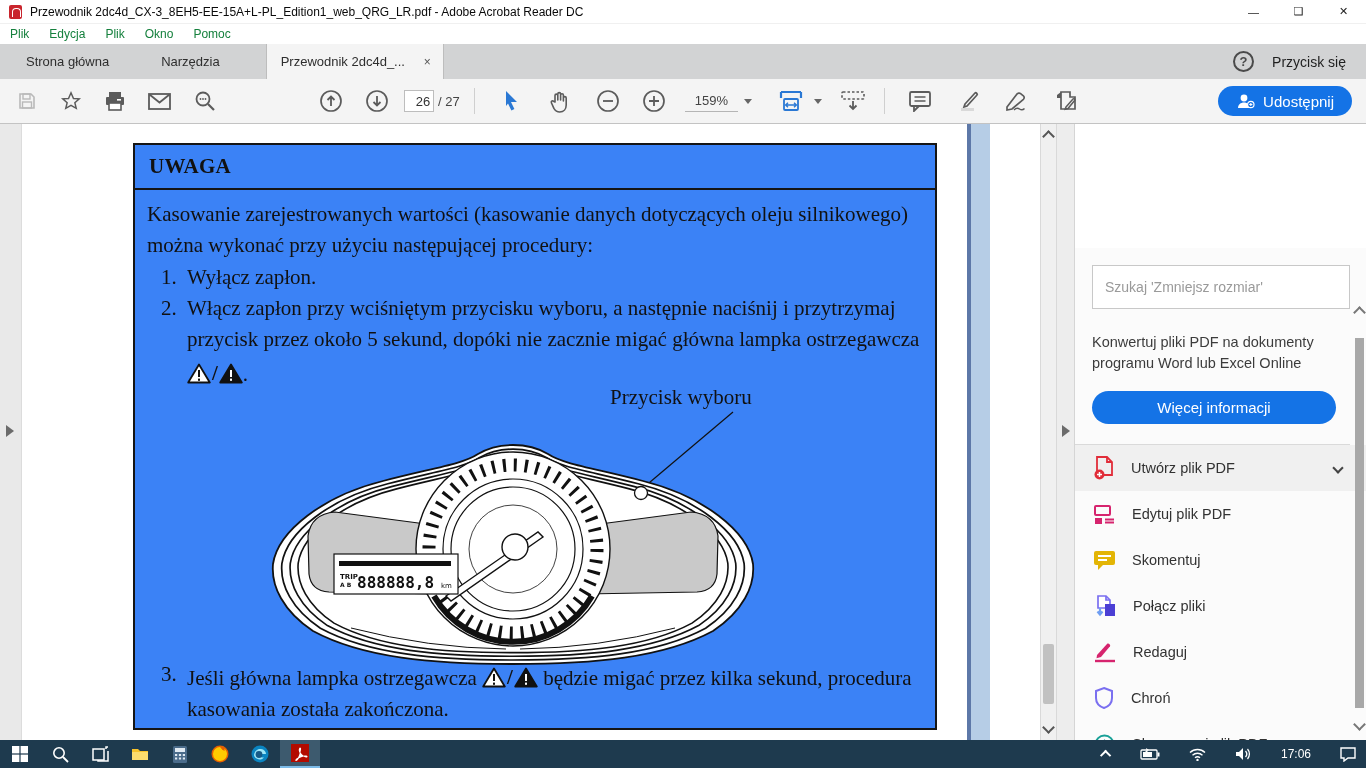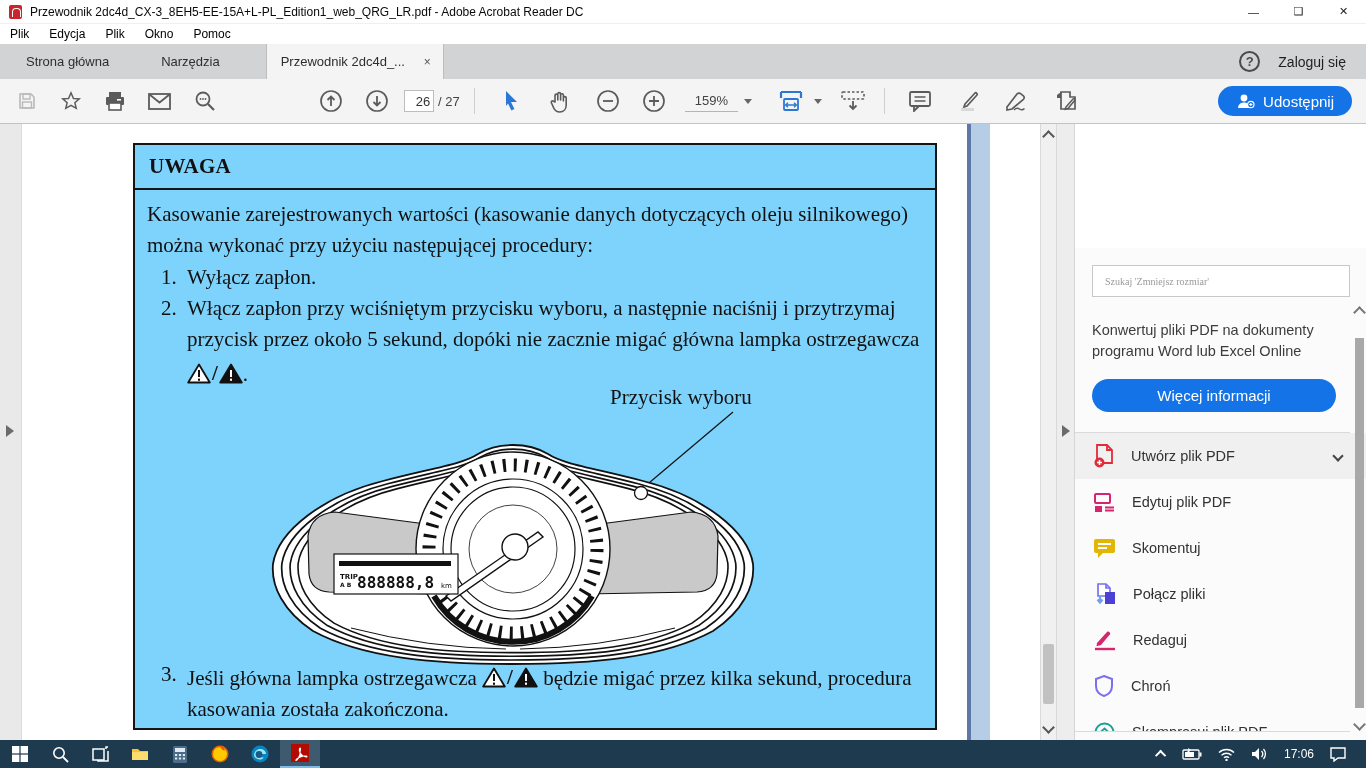--- a/index.html
+++ b/index.html
@@ -14,21 +14,21 @@
   .app-ico:after{ content:""; position:absolute; left:3px; top:3px; width:7px; height:8px;
     border:1.5px solid #fff; border-bottom:none; border-radius:4px 4px 0 0;}
   .title-text { font-size:12px; color:#0a0a0a; }
   .win-btns { margin-left:auto; display:flex; height:24px; }
   .win-btn { width:45px; height:24px; display:flex; align-items:center; justify-content:center;
     font-size:11px; color:#222; cursor:default;}
 
   
   .menubar { position:absolute; top:24px; left:0; width:1366px; height:20px; background:#fff;
     display:flex; align-items:center; gap:0; }
-  .menu-item { font-size:12px; color:#000000; padding:0 10px; height:20px; display:flex; align-items:center;}
+  .menu-item { font-size:12px; color:#15803d; padding:0 10px; height:20px; display:flex; align-items:center;}
 
   
   .tabbar { position:absolute; top:44px; left:0; width:1366px; height:35px; background:#d2d3d4;
     display:flex; align-items:stretch; }
   .tab { font-size:13px; color:#2e2e2e; display:flex; align-items:center; padding:12px 26px; }
   .tab.doc { background:#f4f4f4; margin-left:20px; width:178px; padding:0 10px 0 14px;
     justify-content:space-between; border-left:1px solid #bdbdbd; border-right:1px solid #bdbdbd;}
   .tab-close { font-size:12px; color:#555; padding:0 2px; }
   .tabbar-right { margin-left:auto; display:flex; align-items:center; gap:18px; padding-right:20px;}
   .help-circle { width:21px; height:21px; border-radius:50%; border:2px solid #4a4a4a; color:#4a4a4a;
@@ -67,38 +67,38 @@
   .chev { width:9px; height:9px; border-right:2px solid #555; border-bottom:2px solid #555; margin:0 auto;}
   .chev.up { transform:rotate(-135deg); margin-top:8px;}
   .chev.down{ transform:rotate(45deg); position:absolute; bottom:8px; left:3px;}
   .doc-thumb { position:absolute; left:2px; width:11px; background:#c1c1c1; border-radius:2px;}
   .panel-handle { position:absolute; top:0; left:1057px; width:18px; height:616px; background:#ededed;
     border-right:1px solid #d5d5d5;}
   .panel-handle .arr{ position:absolute; top:301px; left:5px;}
 
   
   .pdf-box { position:absolute; left:111px; top:19px; width:804px; height:587px;
-    border:2px solid #151515; font-family:"Liberation Serif", serif; color:#111; background:#7dd3fc;}
+    border:2px solid #151515; font-family:"Liberation Serif", serif; color:#111; background:#3b82f6;}
   .box-title { height:45px; border-bottom:2px solid #151515; display:flex; align-items:center;
     padding:0 14px; font-size:21px; font-weight:bold; letter-spacing:0.3px;}
   .box-body { padding:9px 14px 0 12px; font-size:21px; line-height:31px; }
   .steps { margin:1px 0 0 14px; }
   .step { display:flex; }
   .step .num { width:26px; flex:0 0 26px; }
   .warn-pair { display:inline-flex; align-items:center; transform:translateY(3px); gap:1px;}
   .slash { font-weight:bold; }
   .diagram { position:relative; height:268px; }
   .diagram svg { position:absolute; left:116px; top:-4px; }
 
   
   .sidebar { position:absolute; top:124px; left:1075px; width:291px; height:616px; background:#fbfbfb;
     overflow:hidden;}
   .search-wrap { margin:17px 16px 0 17px; }
-  .search-input { width:258px; height:32px; border:1px solid #c8c8c8; background:#fff; padding:0 12px;
-    font-size:10px; color:#333; font-family:Liberation Serif, serif;}
+  .search-input { width:258px; height:44px; border:1px solid #c8c8c8; background:#fff; padding:0 12px;
+    font-size:14px; color:#333; font-family:Liberation Sans, sans-serif;}
   .search-input::placeholder { color:#9a9a9a; }
   .promo-text { margin:23px 18px 11px 17px; font-size:14.5px; color:#3c3c3c; line-height:21px;}
   .more-info { margin:17px 0 0 17px; width:244px; height:33px; border-radius:17px; background:#1473e6;
     color:#fff; font-size:15px; display:flex; align-items:center; justify-content:center;}
   .side-sep { height:1px; background:#dadada; margin:20px 0 0 0; width:275px;}
   .tools { height:298px; overflow:hidden; }
   .tool-item { height:46px; display:flex; align-items:center; padding:0 14px 0 18px; gap:16px;
     font-size:14.5px; color:#323232;}
   .tool-item.hl { background:#f0f0f0; }
   .tool-item .lbl { flex:1; }
@@ -110,21 +110,21 @@
   .side-scroll .chev { border-color:#777; }
   .side-thumb { position:absolute; top:30px; left:1px; width:9px; height:370px; background:#a8a8a8;}
   .side-chev-dn { position:absolute; top:412px; left:1px; width:9px; height:9px;
     border-right:2px solid #777; border-bottom:2px solid #777; transform:rotate(45deg);}
 
   
   .taskbar { position:absolute; top:740px; left:0; width:1366px; height:28px; background:#1e3a4e;
     display:flex; align-items:stretch; color:#fff;}
   .tb-ico { width:40px; display:flex; align-items:center; justify-content:center; }
   .tb-ico.active { background:#3d5a6e; border-bottom:2px solid #7cbbe8; }
-  .tray { margin-left:auto; display:flex; align-items:center; gap:16px; padding-right:20px;}
+  .tray { margin-left:auto; display:flex; align-items:center; gap:29px; padding-right:10px;}
   .tray svg { display:block; }
   .clock { font-size:12px; color:#fff; }
   .tray-chev { width:8px; height:8px; border-left:2px solid #fff; border-top:2px solid #fff;
     transform:rotate(45deg) translateY(2px); }
 </style>
 </head>
 <body>
 
 <div class="titlebar">
   <div class="app-ico"></div>
@@ -146,21 +146,21 @@
 
 <div class="tabbar">
   <div class="tab">Strona główna</div>
   <div class="tab">Narzędzia</div>
   <div class="tab doc">
     <span>Przewodnik 2dc4d_...</span>
     <span class="tab-close">×</span>
   </div>
   <div class="tabbar-right">
     <div class="help-circle">?</div>
-    <div class="signin">Zaloguj się</div>
+    <div class="signin">Przycisk się</div>
   </div>
 </div>
 
 <div class="toolbar">
   <div class="tbtn" style="margin-left:10px">
     <svg width="20" height="20" viewBox="0 0 20 20">
         <path d="M3 3h11l3 3v11H3z" fill="none" stroke="#b9b9b9" stroke-width="1.6"></path>
         <rect x="6" y="3" width="7" height="5" fill="none" stroke="#b9b9b9" stroke-width="1.4"></rect>
         <rect x="5.5" y="11" width="9" height="6" fill="none" stroke="#b9b9b9" stroke-width="1.4"></rect>
       </svg>

